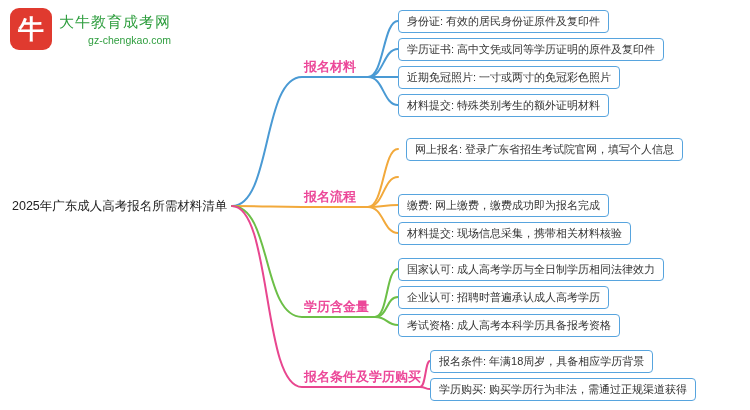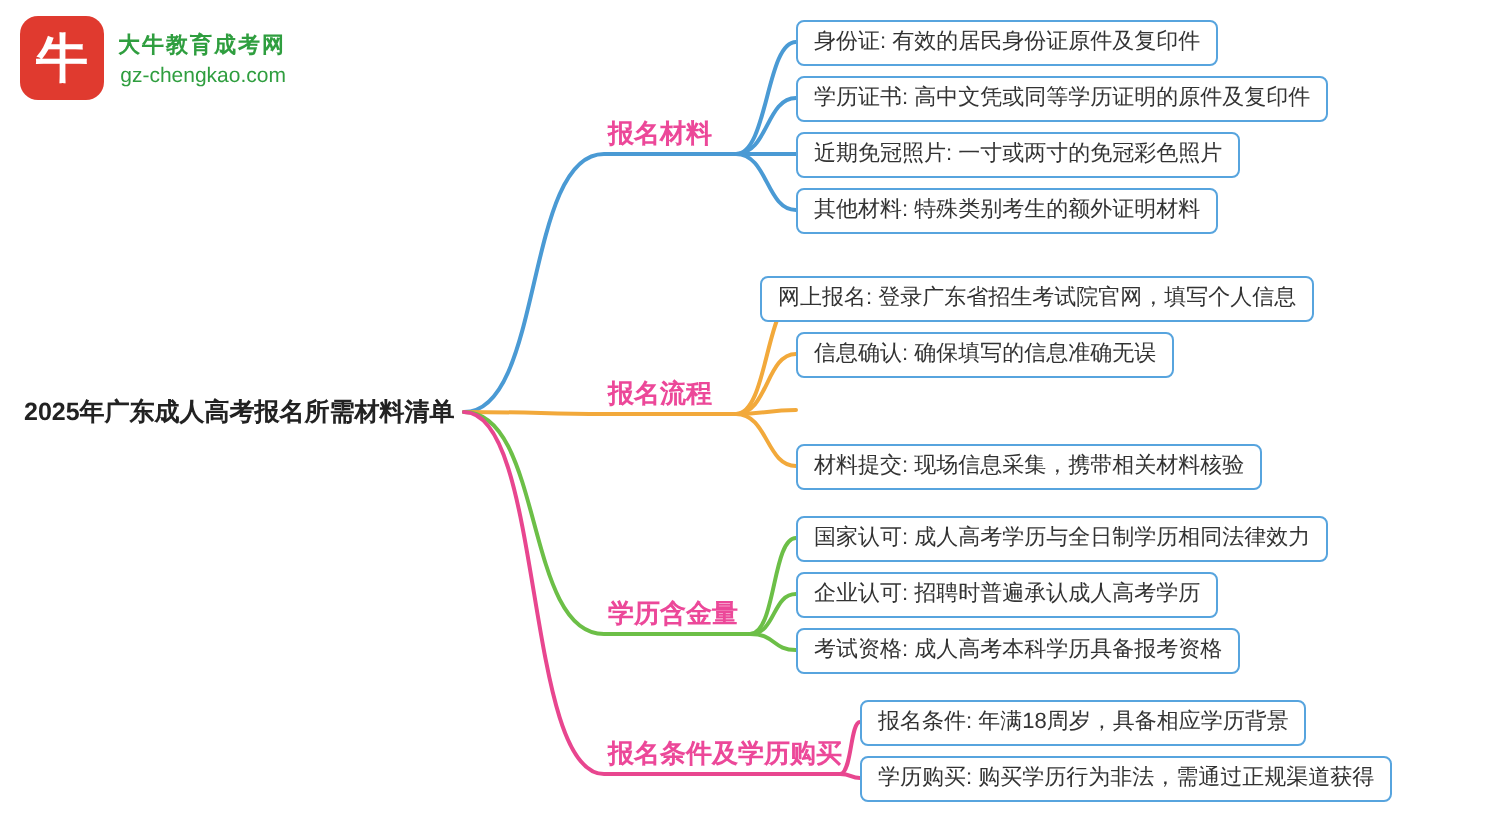--- a/index.html
+++ b/index.html
@@ -4,23 +4,23 @@
 <style>
   html,body{margin:0;padding:0;background:#ffffff;}
   .canvas{position:relative;width:750px;height:410px;background:#fff;
           font-family:"Liberation Sans","DejaVu Sans",sans-serif;overflow:hidden;}
   .links{position:absolute;left:0;top:0;width:750px;height:410px;}
   .links path{fill:none;stroke-width:2;stroke-linecap:round;}
   .logo{position:absolute;left:10px;top:8px;display:flex;align-items:center;gap:7px;}
   .logo-mark{width:42px;height:42px;background:var(--logo-red,#e03a2f);border-radius:9px;
              display:flex;align-items:center;justify-content:center;color:#fff;
              font-size:26px;font-weight:bold;}
-  .logo-name{color:var(--logo-green,#2f9e3f);font-weight:bold;font-size:11px;letter-spacing:1px;}
+  .logo-name{color:var(--logo-green,#2f9e3f);font-weight:normal;font-size:15px;letter-spacing:1px;}
   .logo-domain{color:var(--logo-green,#2f9e3f);font-size:10.5px;margin-top:2px;text-align:right;}
-  .root{position:absolute;left:12px;top:198px;font-size:12.5px;font-weight:bold;color:#222;white-space:nowrap;}
+  .root{position:absolute;left:12px;top:198px;font-size:12.5px;font-weight:normal;color:#222;white-space:nowrap;}
   .branch{position:absolute;font-size:13px;font-weight:600;color:#ec4899;white-space:nowrap;}
   .leaf{position:absolute;border:1px solid var(--leaf-border,#57a4de);border-radius:4px;
         padding:3px 8px;font-size:11px;line-height:15px;color:#333;background:#fff;white-space:nowrap;}
 </style>
 </head>
 <body>
 
 <div class="canvas">
 
   <svg class="links" viewBox="0 0 750 410">
@@ -60,24 +60,24 @@
   <div class="root">2025年广东成人高考报名所需材料清单</div>
 
   <div class="branch" style="left:304px;top:58px">报名材料</div>
   <div class="branch" style="left:304px;top:188px">报名流程</div>
   <div class="branch" style="left:304px;top:298px">学历含金量</div>
   <div class="branch" style="left:304px;top:368px">报名条件及学历购买</div>
 
   <div class="leaf" style="left:398px;top:10px">身份证: 有效的居民身份证原件及复印件</div>
   <div class="leaf" style="left:398px;top:66px">近期免冠照片: 一寸或两寸的免冠彩色照片</div>
   <div class="leaf" style="left:398px;top:38px">学历证书: 高中文凭或同等学历证明的原件及复印件</div>
-  <div class="leaf" style="left:398px;top:94px">其他材料: 特殊类别考生的额外证明材料</div>
+  <div class="leaf" style="left:398px;top:94px">材料提交: 特殊类别考生的额外证明材料</div>
 
-  <div class="leaf" style="left:380px;top:138px">网上报名: 登录广东省招生考试院官网，填写个人信息</div>
-  <div class="leaf" style="left:398px;top:166px">信息确认: 确保填写的信息准确无误</div>
+  <div class="leaf" style="left:406px;top:138px">网上报名: 登录广东省招生考试院官网，填写个人信息</div>
+  <div class="leaf" style="left:398px;top:194px">缴费: 网上缴费，缴费成功即为报名完成</div>
   <div class="leaf" style="left:398px;top:222px">材料提交: 现场信息采集，携带相关材料核验</div>
 
   <div class="leaf" style="left:398px;top:258px">国家认可: 成人高考学历与全日制学历相同法律效力</div>
   <div class="leaf" style="left:398px;top:286px">企业认可: 招聘时普遍承认成人高考学历</div>
   <div class="leaf" style="left:398px;top:314px">考试资格: 成人高考本科学历具备报考资格</div>
 
   <div class="leaf" style="left:430px;top:350px">报名条件: 年满18周岁，具备相应学历背景</div>
   <div class="leaf" style="left:430px;top:378px">学历购买: 购买学历行为非法，需通过正规渠道获得</div>
 
 </div>

